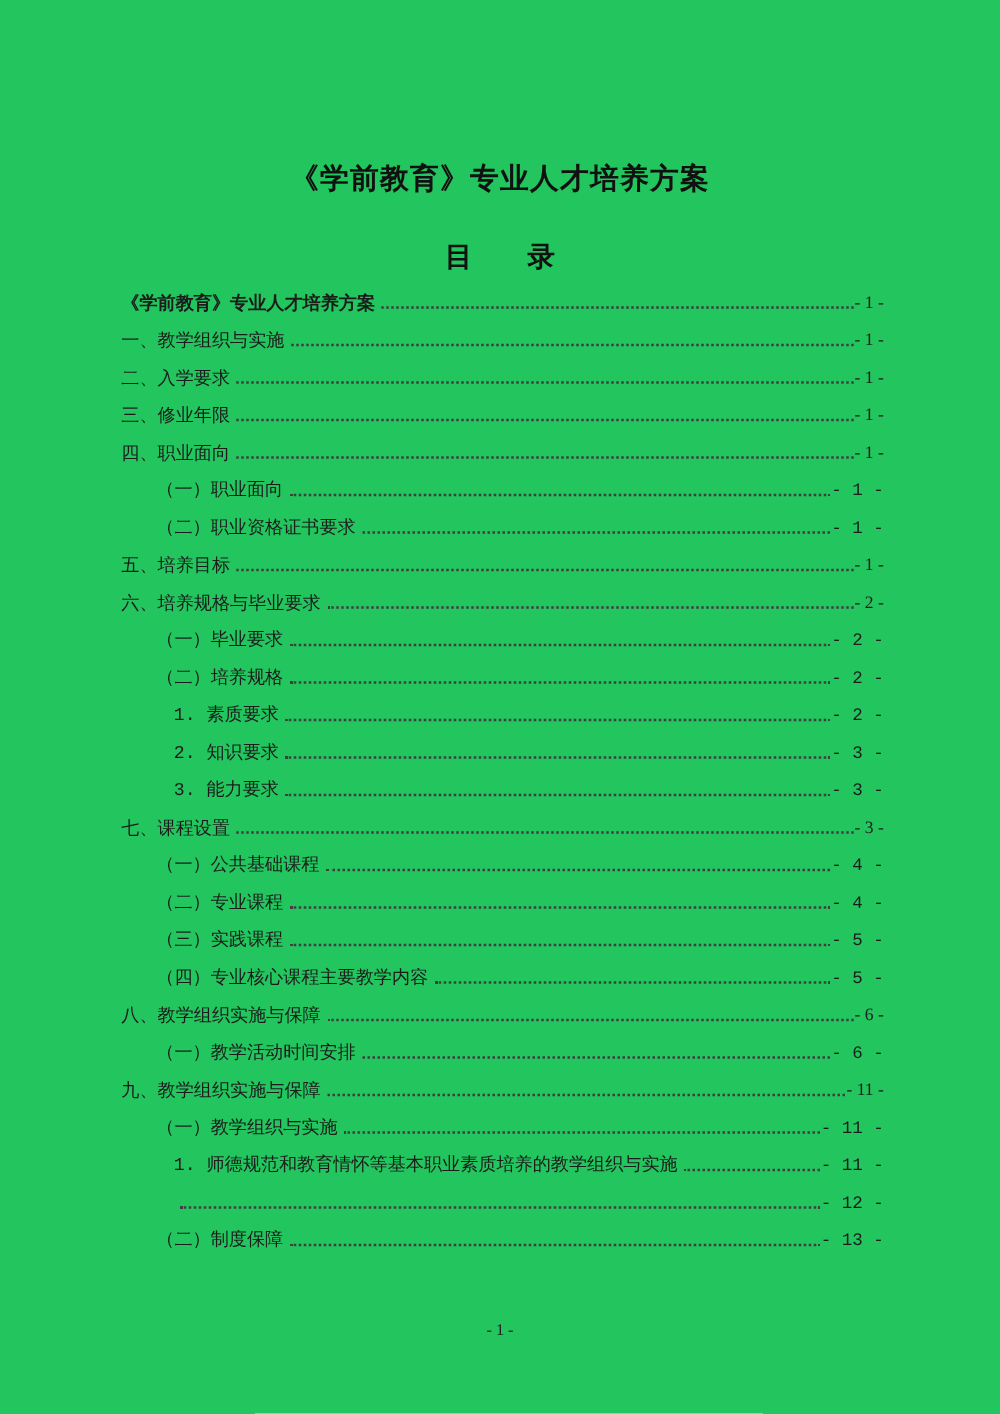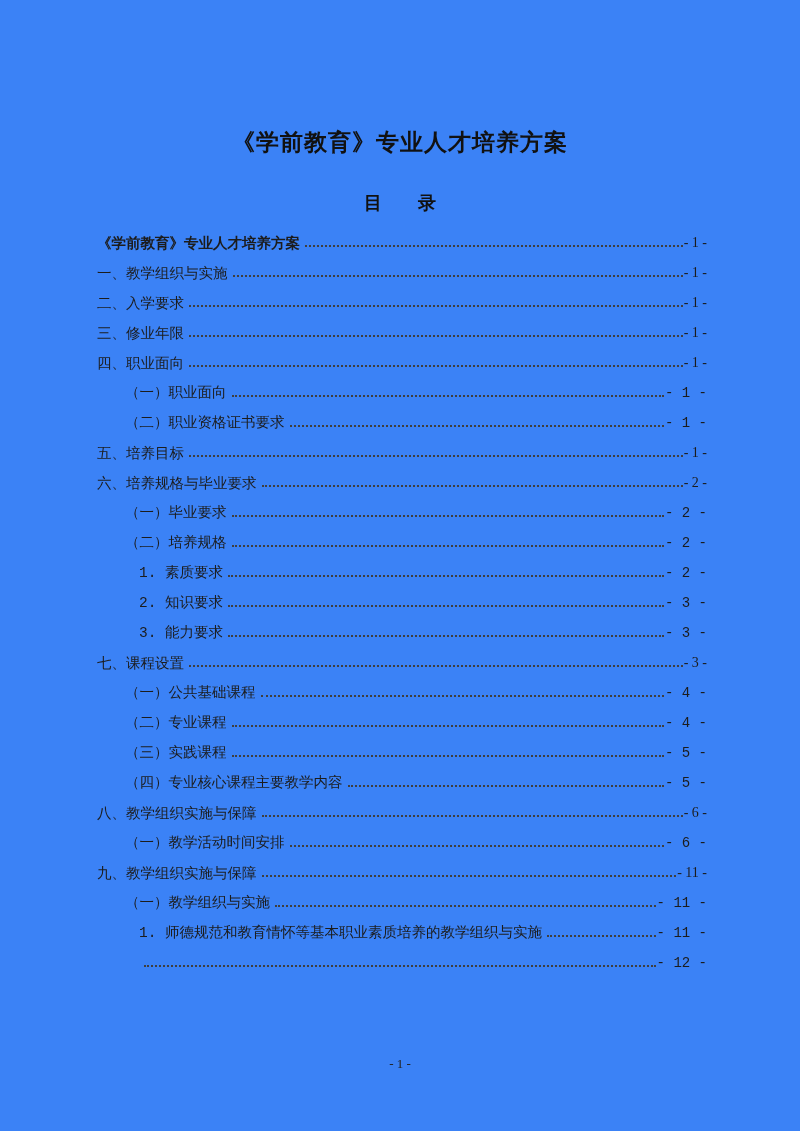--- a/index.html
+++ b/index.html
@@ -1,21 +1,21 @@
 <!DOCTYPE html>
 <html><head>
 <meta charset="utf-8">
 <style>
   html, body { margin: 0; padding: 0; background: #ffffff; }
   .page {
     position: relative;
     width: 800px;
     height: 1131px;
     margin: 0 auto;
-    background: #3b82f6;
+    background: #22c55e;
     color: #1c1c1c;
     font-family: "Liberation Serif", serif;
     overflow: hidden;
   }
   .doc-title {
     position: absolute;
     top: 127px;
     left: 0;
     width: 100%;
     text-align: center;
@@ -26,21 +26,21 @@
     color: #111;
   }
   .toc-heading {
     position: absolute;
     top: 191px;
     left: 0;
     width: 100%;
     text-align: center;
     font-family: Liberation Mono, monospace;
     font-weight: 700;
-    font-size: 18px;
+    font-size: 22px;
     color: #111;
   }
   .toc {
     position: absolute;
     top: 222px;
     left: 97px;
     width: 610px;
   }
   .toc-row {
     display: flex;
@@ -209,17 +209,22 @@
       </div>
       <div class="toc-row level-2">
         <span class="toc-text">1. 师德规范和教育情怀等基本职业素质培养的教学组织与实施</span>
         <span class="leader"></span>
         <span class="page-num">- 11 -</span>
       </div>
       <div class="toc-row level-2">
         <span class="leader"></span>
         <span class="page-num">- 12 -</span>
       </div>
+      <div class="toc-row level-1">
+        <span class="toc-text">（二）制度保障</span>
+        <span class="leader"></span>
+        <span class="page-num">- 13 -</span>
+      </div>
     </div>
 
   <div class="footer-page-number">- 1 -</div>
 
 </div>
 
 </body></html>

